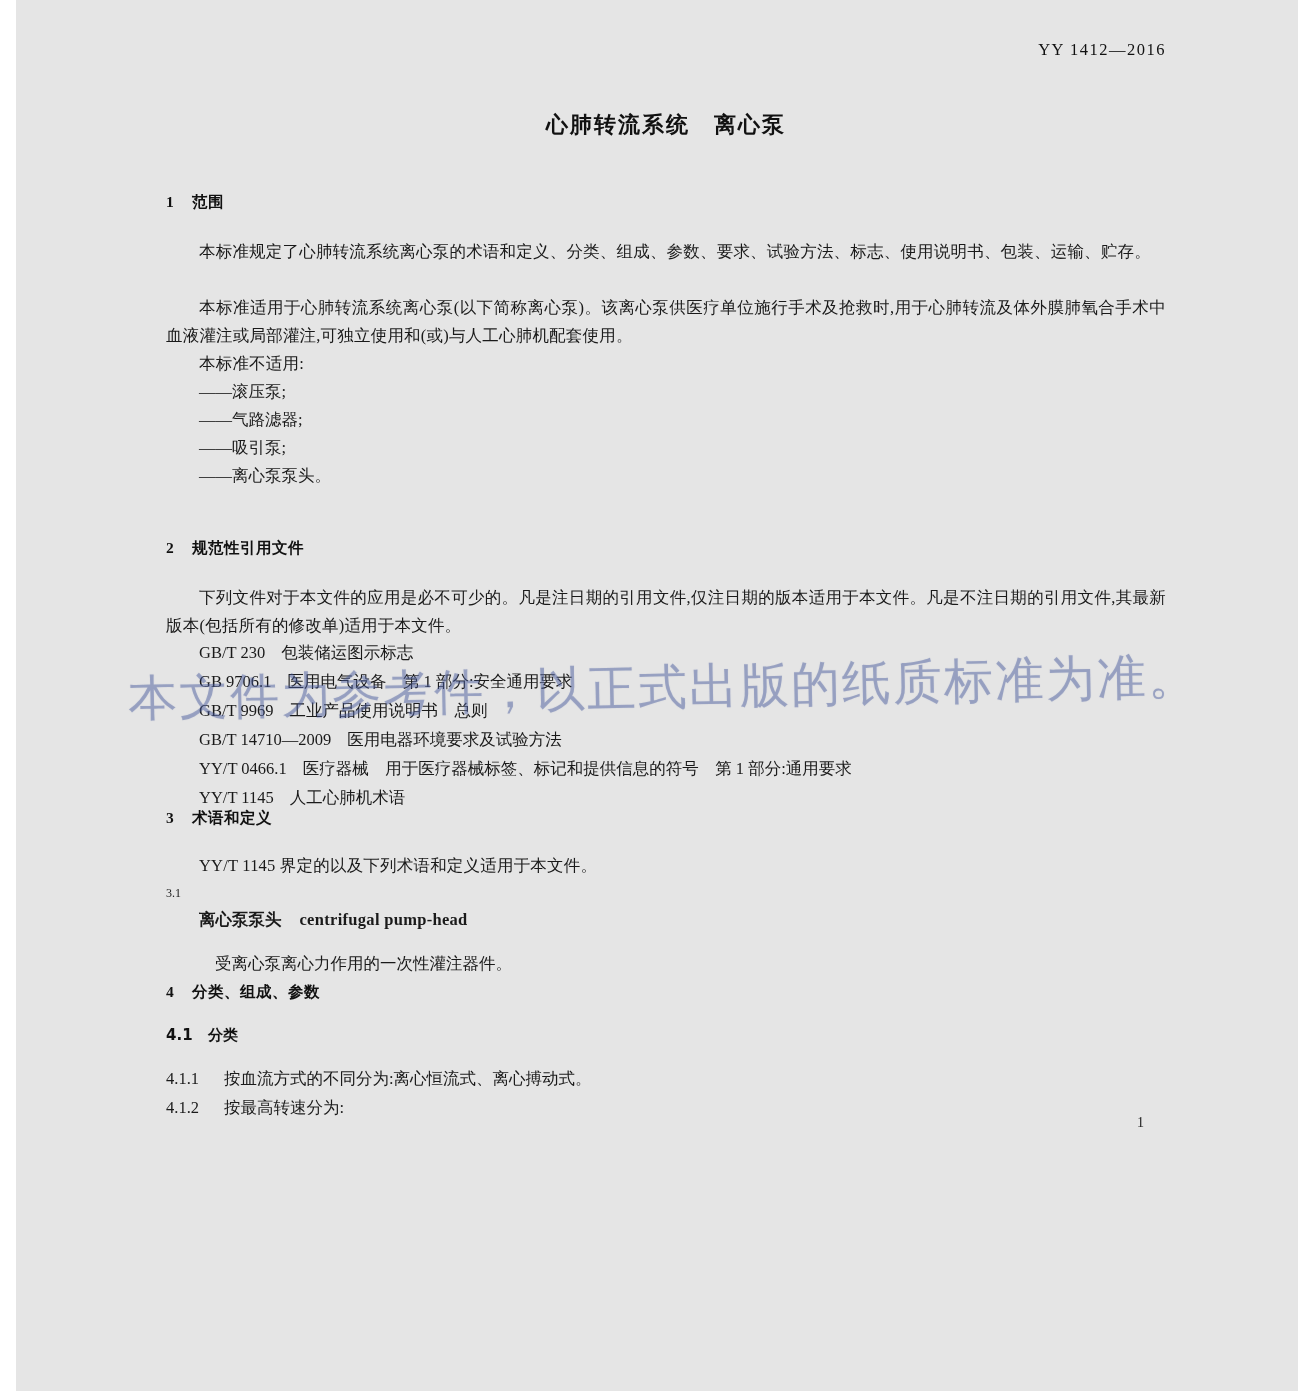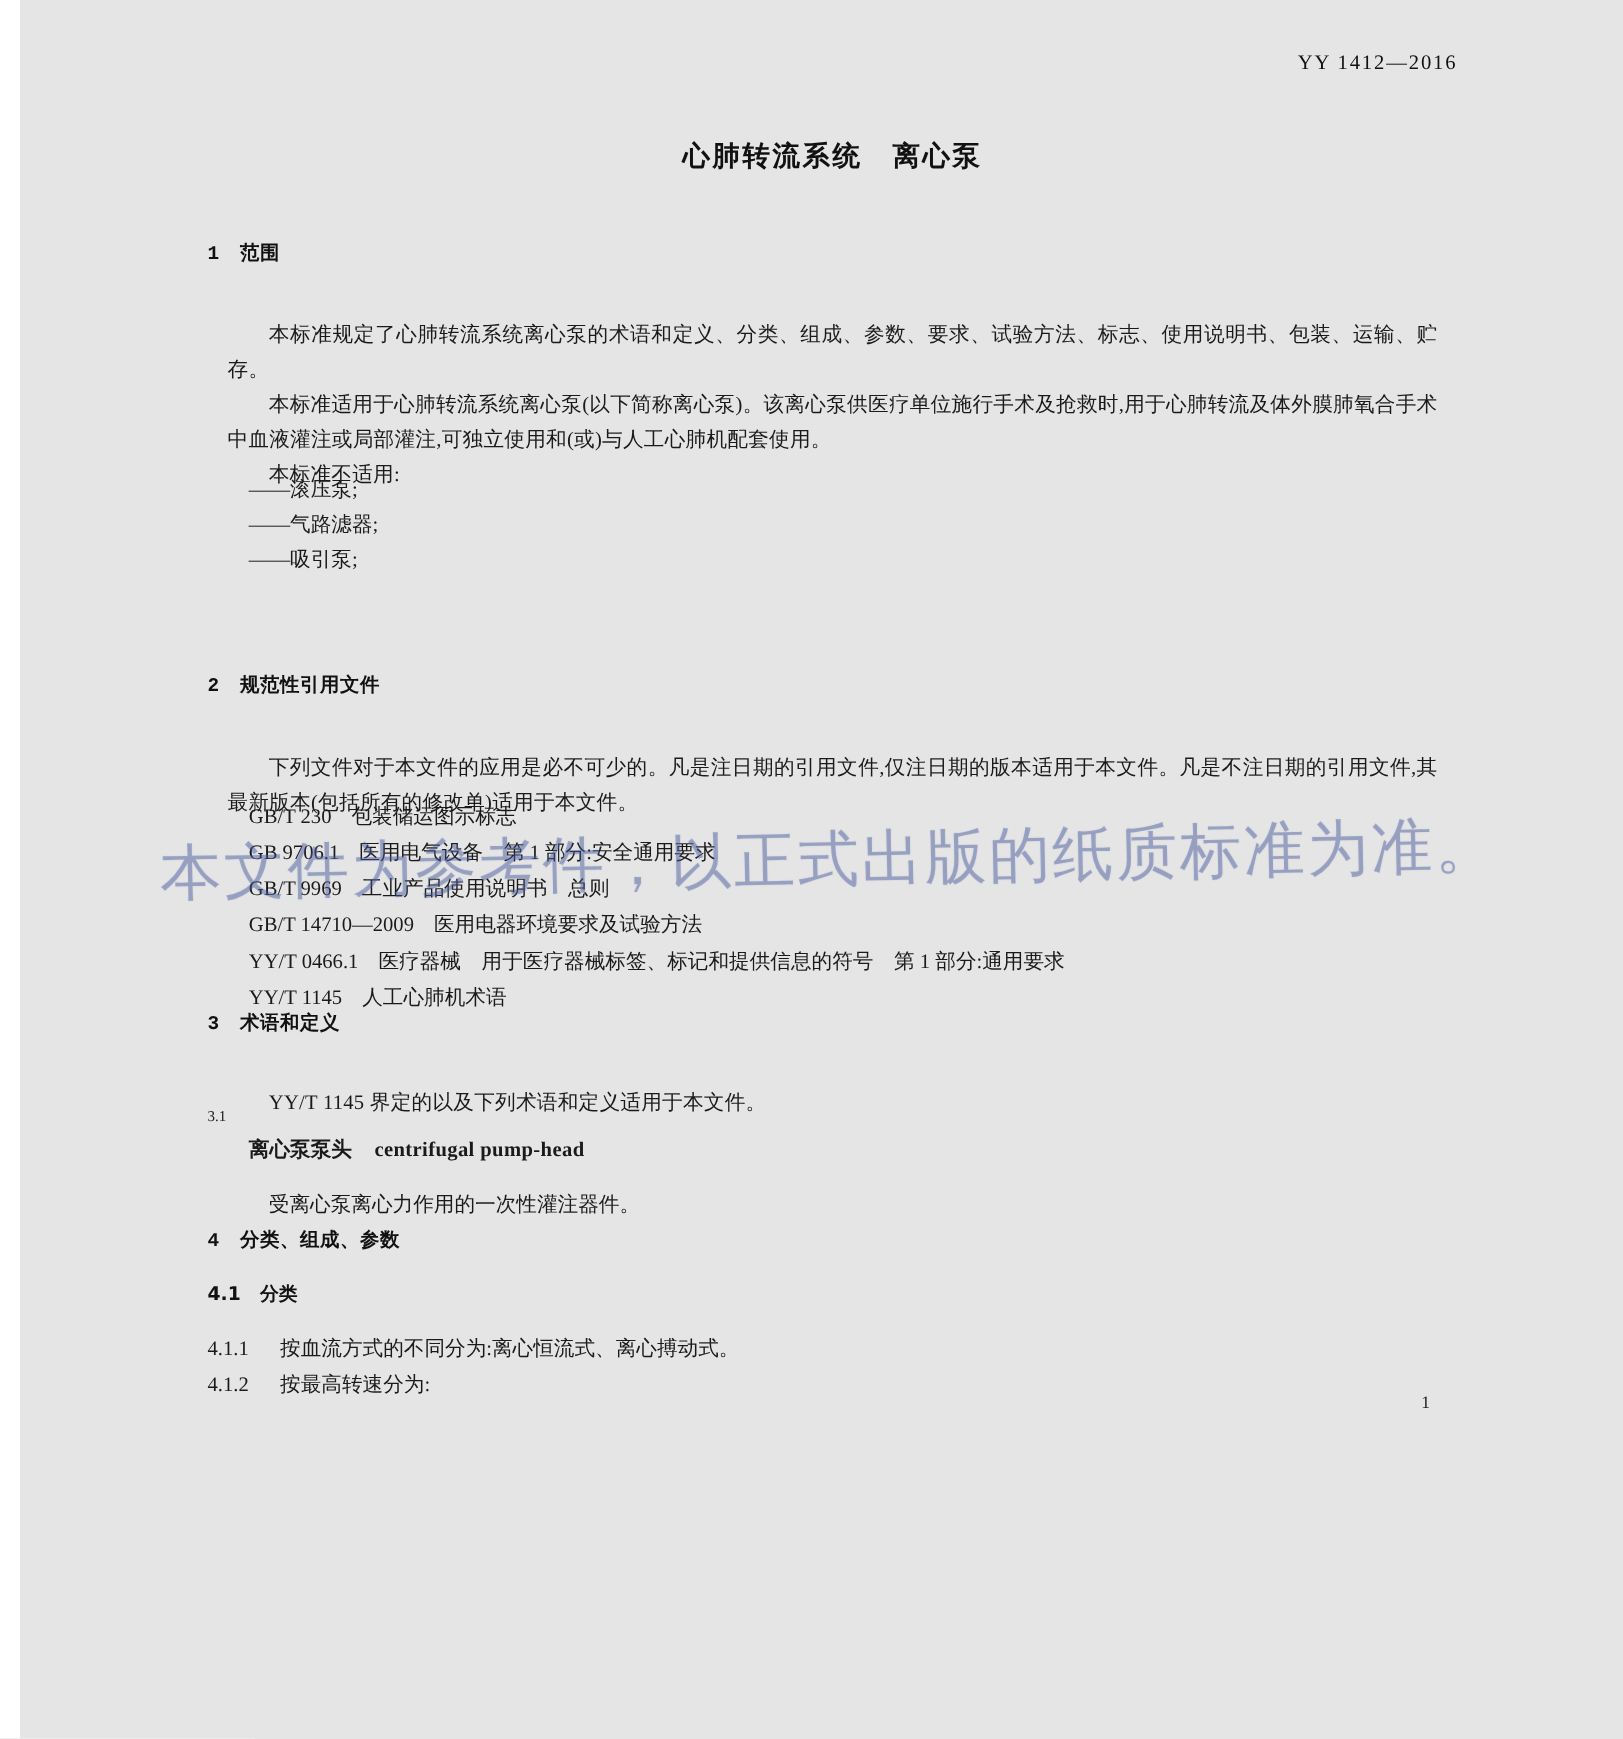--- a/index.html
+++ b/index.html
@@ -55,21 +55,21 @@
     color: #111;
   }
 
   .block {
     position: absolute;
     left: 0;
     width: 1000px;
   }
 
   .h1 {
-    font-family: Liberation Mono, monospace;
+    font-family: Liberation Serif, serif;
     font-weight: bold;
     font-size: 15.5px;
     color: #111;
     letter-spacing: 0.5px;
   }
   .h1 .num {
     display: inline-block;
     width: 26px;
   }
   .h2 {
@@ -77,21 +77,21 @@
     font-weight: bold;
     font-size: 15px;
     color: #111;
   }
   .h2 .num {
     display: inline-block;
     width: 42px;
   }
 
   p.para {
-    margin: 16px;
+    margin: 0;
     font-size: 16.5px;
     line-height: 28px;
     text-indent: 33px;
     text-align: justify;
     letter-spacing: 0.2px;
   }
   .dash-item {
     margin: 0;
     font-size: 16.5px;
     line-height: 28px;
@@ -190,20 +190,21 @@
       </div>
 
       <div class="block" style="top:350px;">
         <p class="para">本标准不适用:</p>
       </div>
 
       <div class="block" style="top:378px;">
         <p class="dash-item">——滚压泵;</p>
         <p class="dash-item">——气路滤器;</p>
         <p class="dash-item">——吸引泵;</p>
+        <p class="dash-item">——离心泵泵头。</p>
       </div>
 
       <div class="block" style="top:538px;">
         <span class="h1"><span class="num">2</span><span>规范性引用文件</span></span>
       </div>
 
       <div class="block" style="top:584px;">
         <p class="para">下列文件对于本文件的应用是必不可少的。凡是注日期的引用文件,仅注日期的版本适用于本文件。凡是不注日期的引用文件,其最新版本(包括所有的修改单)适用于本文件。</p>
       </div>
 

